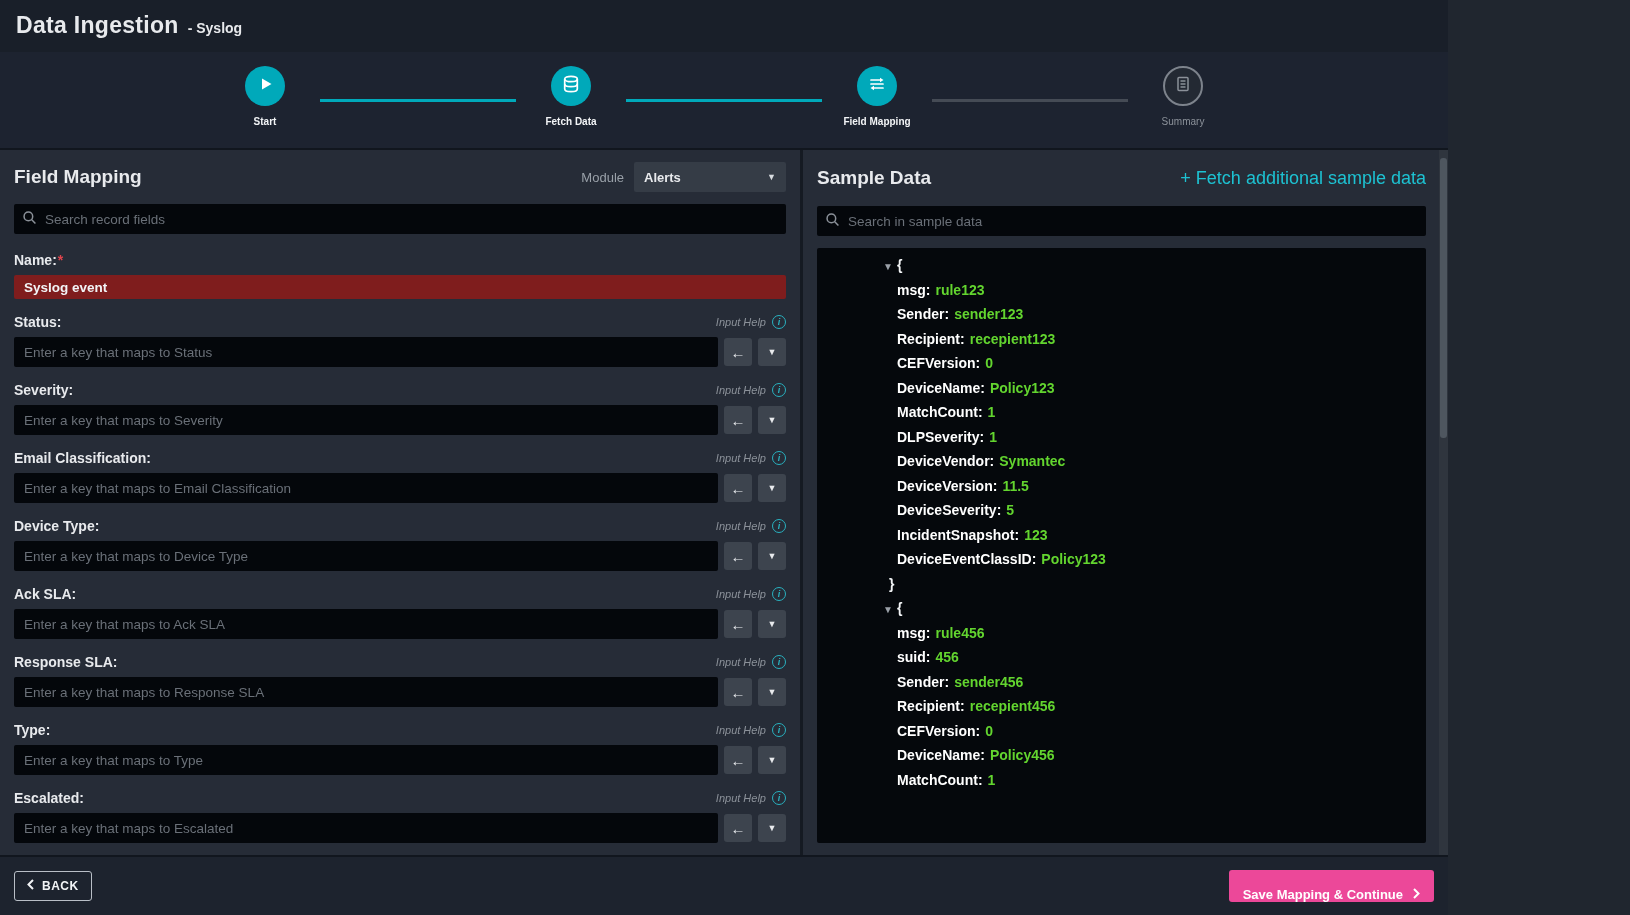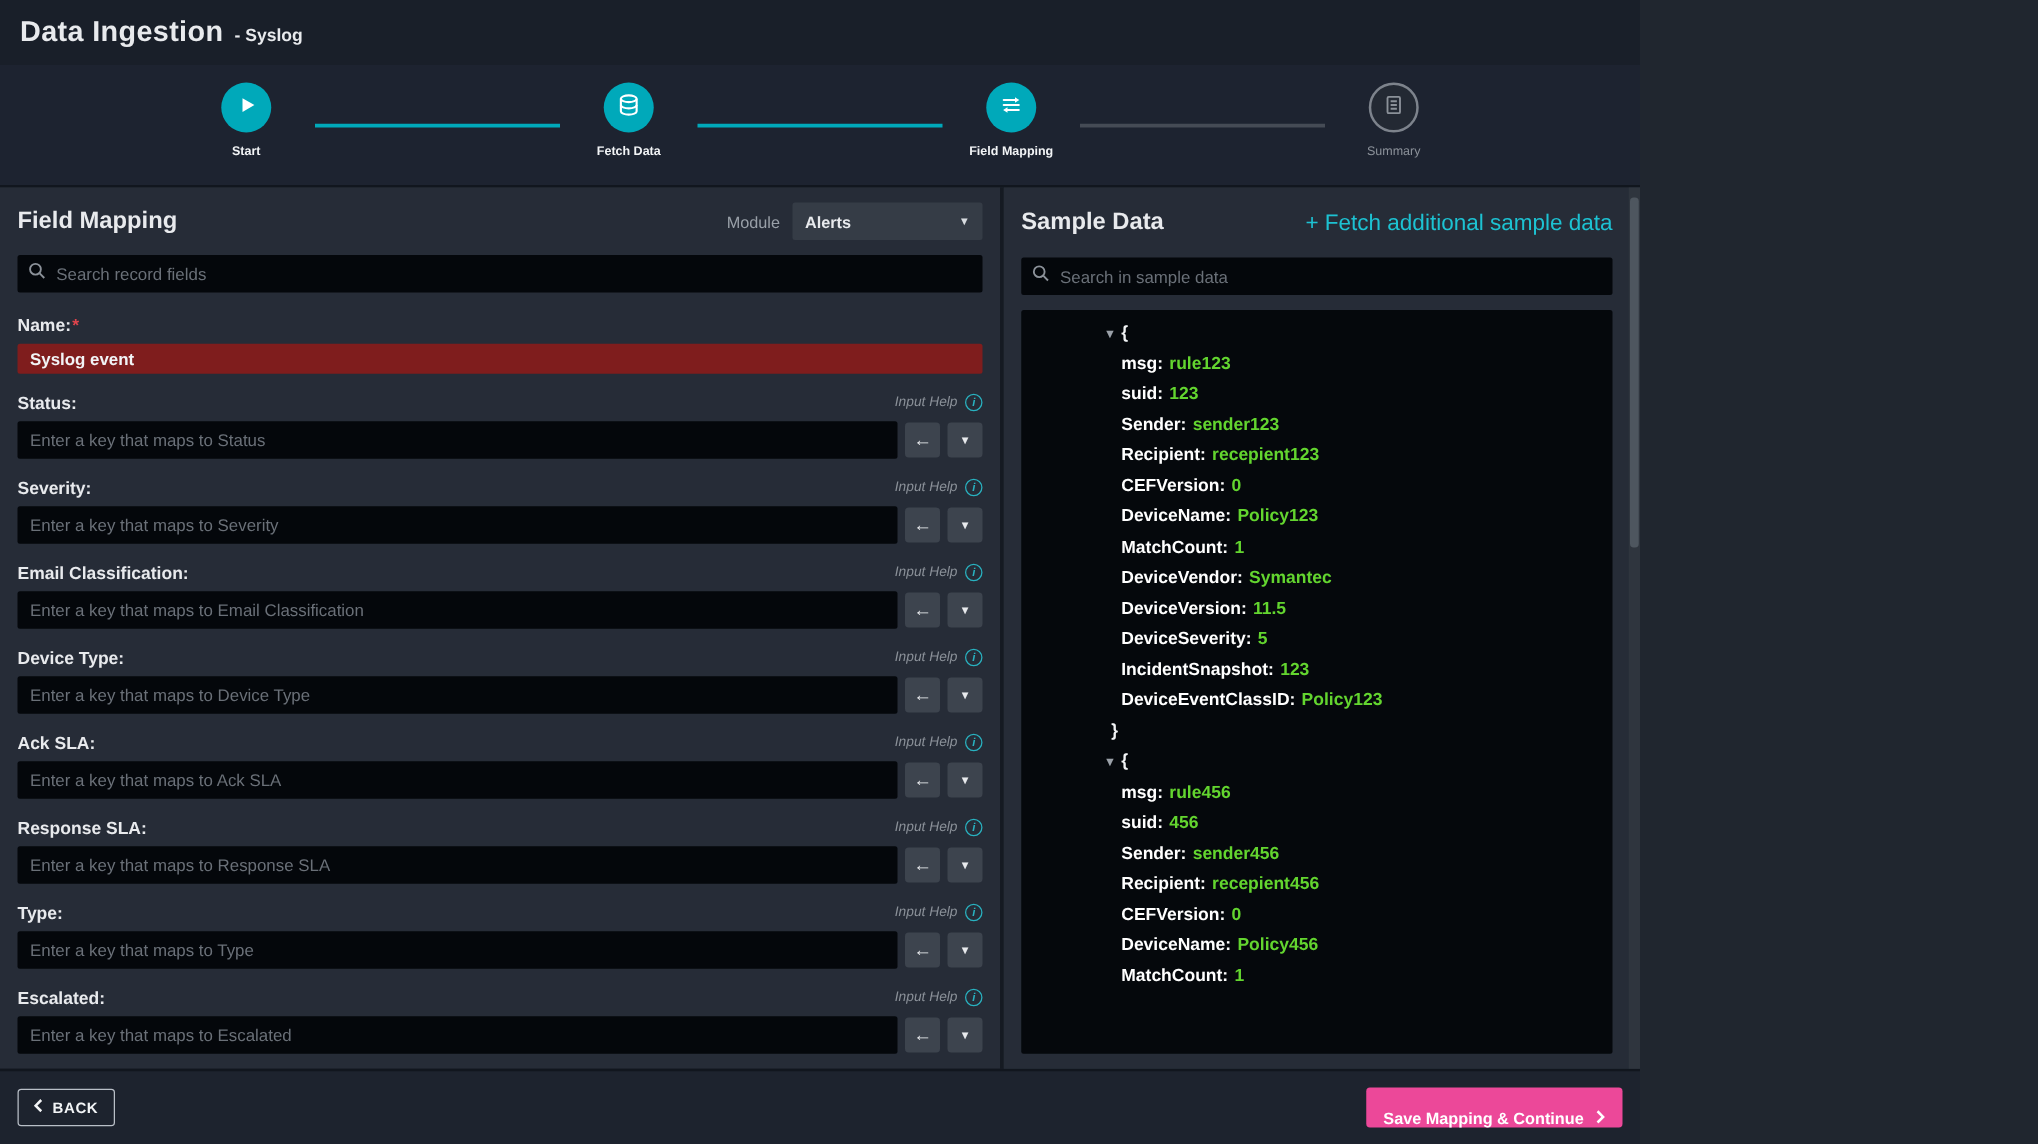--- a/index.html
+++ b/index.html
@@ -2,21 +2,21 @@
 <html><head>
 <meta charset="utf-8">
 <style>
   * { box-sizing: border-box; margin: 0; padding: 0; }
   html,body { width: 1630px; height: 915px; overflow: hidden; }
   body {
     font-family: "Liberation Sans", sans-serif;
     background: #20262f;
     color: #e8eaed;
   }
-  .app { width: 1312px; height: 915px; display: flex; flex-direction: column; }
+  .app { width: 1448px; height: 915px; display: flex; flex-direction: column; }
 
   
   .topbar {
     height: 52px; background: #191f29; display: flex; align-items: baseline;
     padding: 0 16px; flex: 0 0 auto; padding-top: 12px;
   }
   .topbar .title { font-size: 23px; font-weight: bold; letter-spacing: .3px; }
   .topbar .subtitle { font-size: 14px; font-weight: bold; margin-left: 9px; }
 
   
@@ -394,26 +394,26 @@
             <circle cx="6.8" cy="6.8" r="4.6"></circle>
               <path d="M10.4 10.4 L14.3 14.3"></path>
           </svg>
         </span>
         <input type="text" placeholder="Search in sample data" style="">
       </div>
 
       <div class="json-tree" id="json-tree">
           <div class="json-row "><span class="json-caret">▼</span><span class="json-brace">{</span></div>
           <div class="json-row json-entry"><span class="json-key">msg:</span><span class="json-val">rule123</span></div>
-          <div class="json-row json-entry"><span class="json-key">suid:</span><span class="json-val">123</span></div>
           <div class="json-row json-entry"><span class="json-key">Sender:</span><span class="json-val">sender123</span></div>
           <div class="json-row json-entry"><span class="json-key">Recipient:</span><span class="json-val">recepient123</span></div>
           <div class="json-row json-entry"><span class="json-key">CEFVersion:</span><span class="json-val">0</span></div>
           <div class="json-row json-entry"><span class="json-key">DeviceName:</span><span class="json-val">Policy123</span></div>
           <div class="json-row json-entry"><span class="json-key">MatchCount:</span><span class="json-val">1</span></div>
+          <div class="json-row json-entry"><span class="json-key">DLPSeverity:</span><span class="json-val">1</span></div>
           <div class="json-row json-entry"><span class="json-key">DeviceVendor:</span><span class="json-val">Symantec</span></div>
           <div class="json-row json-entry"><span class="json-key">DeviceVersion:</span><span class="json-val">11.5</span></div>
           <div class="json-row json-entry"><span class="json-key">DeviceSeverity:</span><span class="json-val">5</span></div>
           <div class="json-row json-entry"><span class="json-key">IncidentSnapshot:</span><span class="json-val">123</span></div>
           <div class="json-row json-entry"><span class="json-key">DeviceEventClassID:</span><span class="json-val">Policy123</span></div>
           <div class="json-row json-close"><span class="json-brace">}</span></div>
           <div class="json-row "><span class="json-caret">▼</span><span class="json-brace">{</span></div>
           <div class="json-row json-entry"><span class="json-key">msg:</span><span class="json-val">rule456</span></div>
           <div class="json-row json-entry"><span class="json-key">suid:</span><span class="json-val">456</span></div>
           <div class="json-row json-entry"><span class="json-key">Sender:</span><span class="json-val">sender456</span></div>

